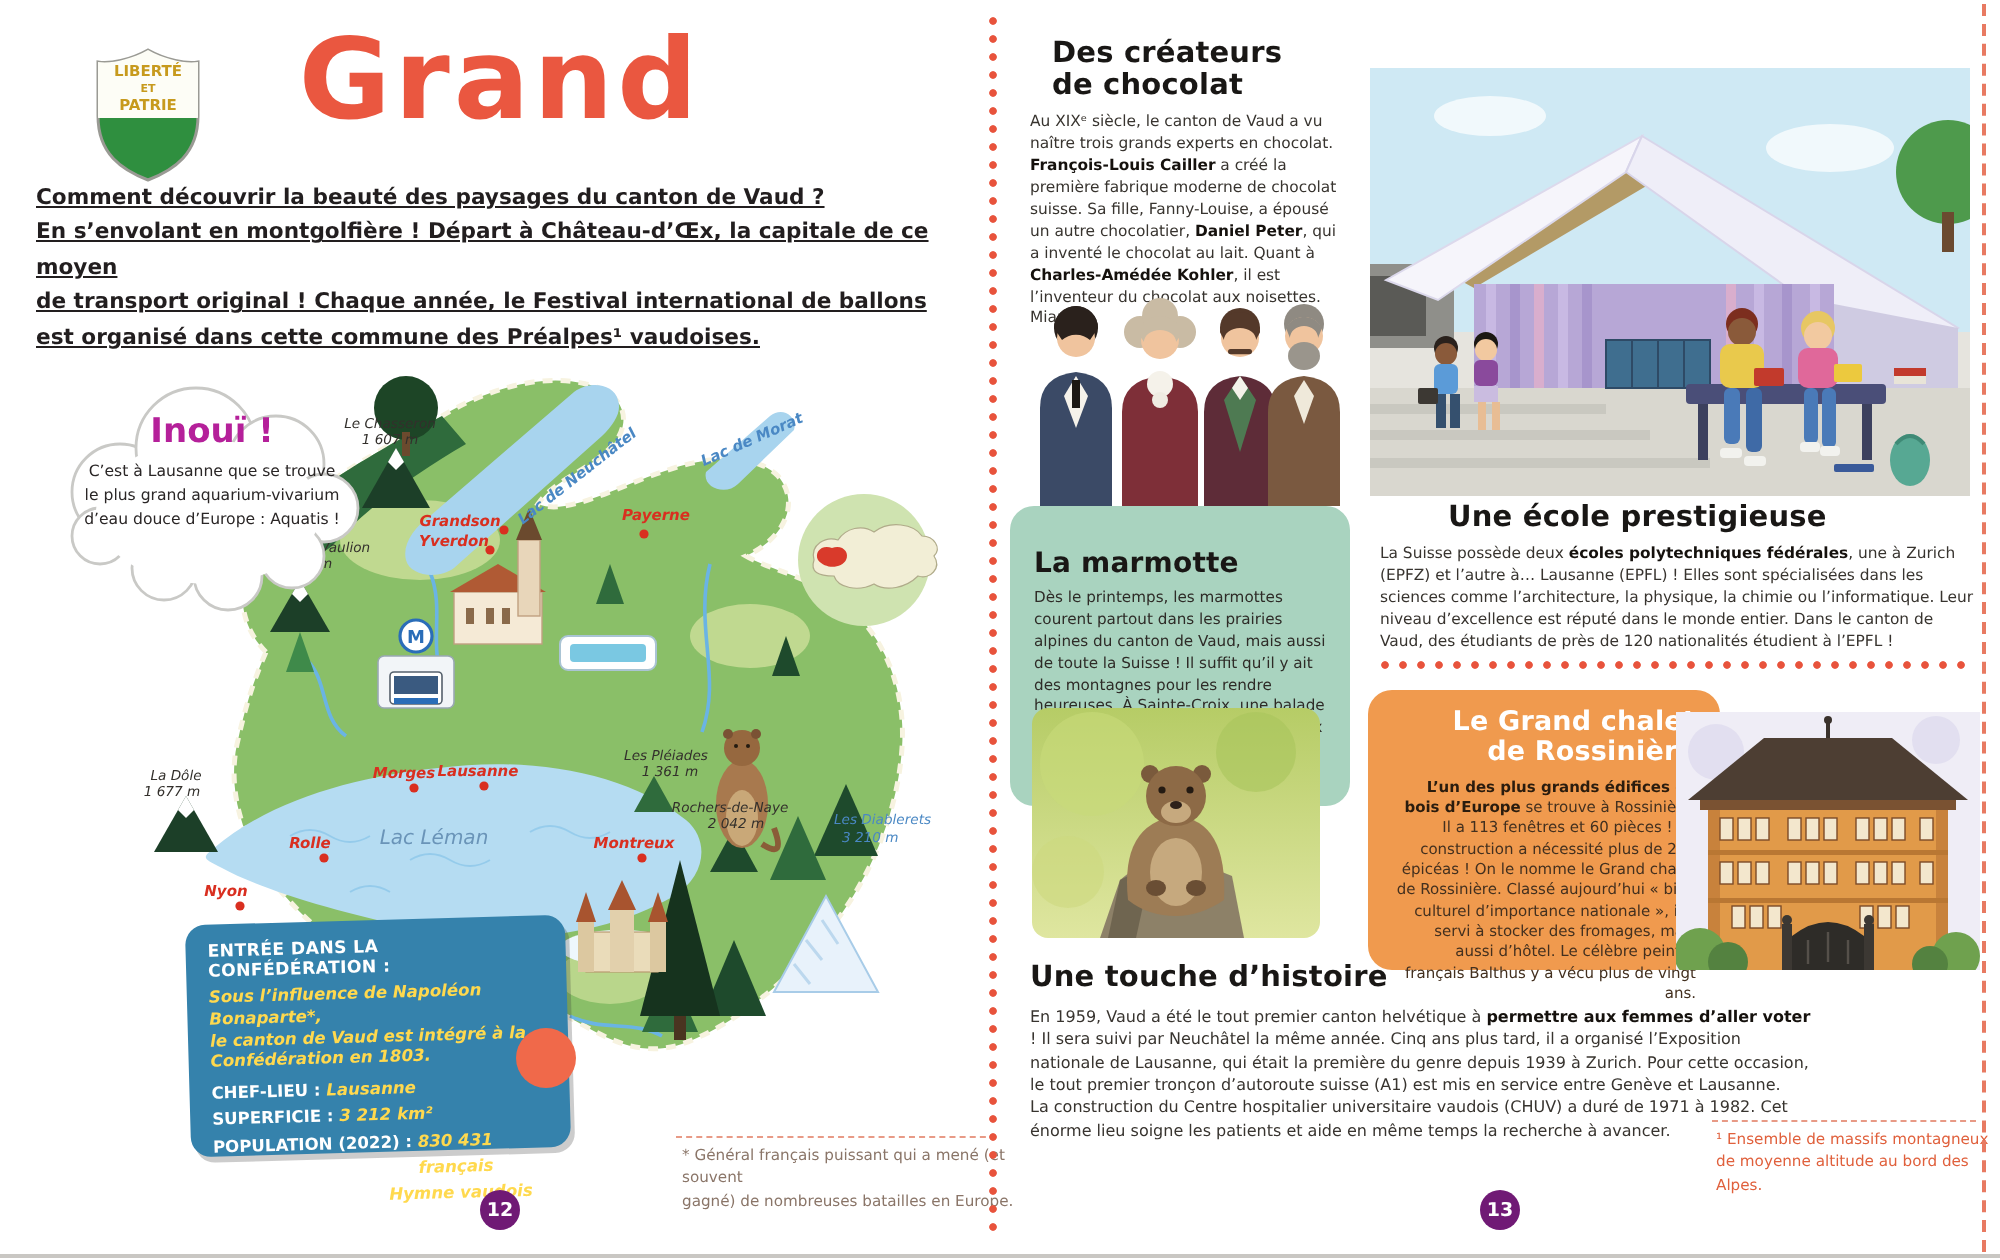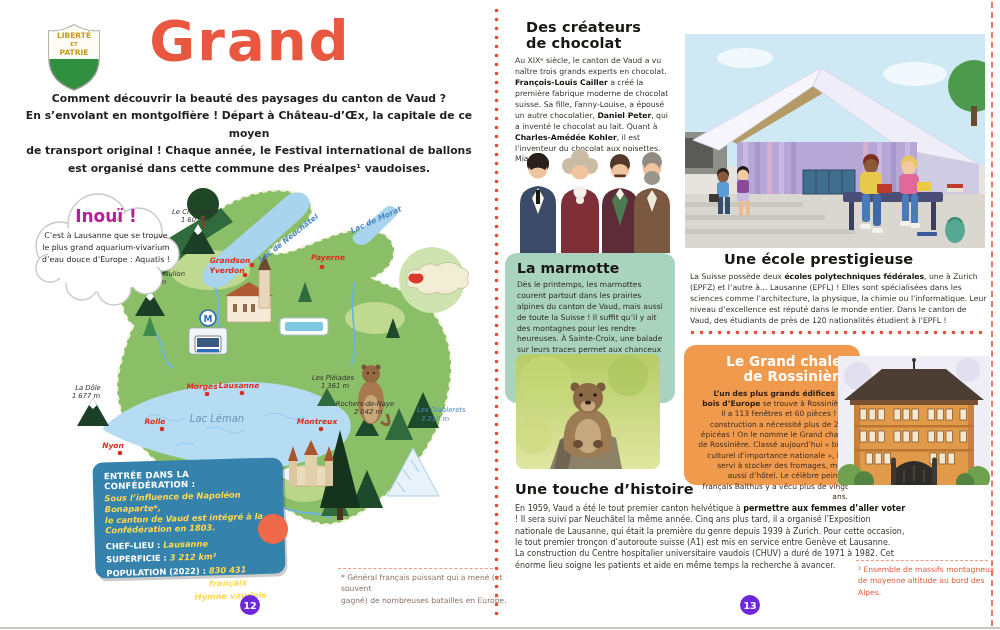--- a/index.html
+++ b/index.html
@@ -2,40 +2,40 @@
 <html><head>
 <meta charset="utf-8">
 <style>
   html,body{margin:0;padding:0;background:#fff;}
   .spread{position:relative;width:1000px;height:630px;background:#ffffff;overflow:hidden;
           font-family:"DejaVu Sans","Liberation Sans",sans-serif;}
   .abs{position:absolute;}
   
   .title{left:118px;top:8px;width:264px;text-align:center;font-size:56px;font-weight:bold;
          color:#ea5740;letter-spacing:2px;}
-  .intro{left:18px;top:90px;width:462px;text-align:center;font-weight:bold;font-size:10.8px;
-         line-height:1.62;color:#221e1f;white-space:pre-line;}
+  .intro{left:18px;top:90px;width:462px;font-weight:bold;font-size:10.8px;
+         line-height:1.62;color:#221e1f;white-space:pre-line;text-decoration:underline;}
   .bubble{left:26px;top:184px;width:160px;height:132px;z-index:5;}
   .bubble-title{left:26px;top:206px;width:160px;text-align:center;font-size:17px;font-weight:bold;
                 color:#b5209a;z-index:6;}
   .bubble-text{left:32px;top:230px;width:148px;text-align:center;font-size:7.8px;line-height:1.55;
                color:#2a2626;white-space:pre-line;z-index:6;}
   .map-art{left:55px;top:178px;z-index:1;}
   .factbox{left:94px;top:460px;width:190px;height:116px;background:#3582ac;border-radius:10px;
            padding:9px 11px;box-sizing:border-box;transform:rotate(-1.6deg);color:#fff;z-index:6;
            box-shadow:2px 3px 0 rgba(50,50,50,.25);}
   .fb-h{font-size:8.6px;font-weight:bold;letter-spacing:.2px;}
   .fb-note{font-size:8.3px;font-weight:bold;font-style:italic;color:#ffd94e;white-space:pre-line;
            line-height:1.3;margin:2px 0 5px 0;}
   .fb-row{font-size:8.3px;margin-top:3.2px;font-weight:bold;}
   .fb-row .val{color:#ffd94e;font-style:italic;}
   .orange-dot{left:258px;top:514px;width:30px;height:30px;border-radius:50%;background:#f0694a;z-index:7;}
   .fnote-line-l{left:338px;top:568px;width:160px;border-top:1.5px dashed #e89a86;}
   .fnote-l{left:341px;top:572px;width:170px;font-size:7.6px;line-height:1.5;color:#8a7568;white-space:pre-line;}
-  .pagenum{width:20px;height:20px;border-radius:50%;background:#6d28d9;color:#fff;font-size:9.5px;
+  .pagenum{width:20px;height:20px;border-radius:50%;background:#701a75;color:#fff;font-size:9.5px;
            font-weight:bold;display:flex;align-items:center;justify-content:center;z-index:8;}
   .pg12{left:240px;top:595px;}
   .pg13{left:740px;top:595px;text-align:center;}
   
   .vdots{left:494px;top:8px;width:5px;height:612px;
          background-image:radial-gradient(circle at 2.5px 2.5px,#e8533c 1.7px,rgba(0,0,0,0) 2.1px);
          background-size:5px 9px;background-repeat:repeat-y;z-index:9;}
   .hdots{left:690px;top:330px;width:296px;height:5px;
          background-image:radial-gradient(circle at 2.5px 2.5px,#e8533c 1.7px,rgba(0,0,0,0) 2.1px);
          background-size:9px 5px;background-repeat:repeat-x;z-index:4;}
@@ -43,21 +43,21 @@
   .bottom-edge{left:0;bottom:1px;width:1000px;height:2px;background:#c9c7c3;}
   
   .h2{font-weight:bold;color:#191715;font-size:14.5px;line-height:1.1;letter-spacing:.1px;
       white-space:pre-line;}
   .bodytext{font-size:7.7px;line-height:1.42;color:#38342f;}
   .bodytext .bd{font-weight:bold;color:#15110d;}
   .choco-h{left:526px;top:20px;width:170px;}
   .choco-p{left:515px;top:56px;width:158px;}
   .choco-art{left:512px;top:140px;z-index:1;}
   .green-card{left:505px;top:253px;width:170px;height:150px;background:#a9d3bf;border-radius:12px;
-              padding:8px 12px;box-sizing:border-box;z-index:1;}
+              padding:22px 12px;box-sizing:border-box;z-index:1;}
   .green-card .h2{font-size:14px;}
   .green-card .bodytext{margin-top:4px;font-size:7.6px;color:#2e2b27;}
   .marmot-photo{left:516px;top:354px;width:144px;height:115px;border-radius:8px;overflow:hidden;z-index:2;}
   .epfl-art{left:685px;top:34px;z-index:1;}
   .school-h{left:724px;top:252px;width:300px;}
   .school-p{left:690px;top:272px;width:298px;}
   .chalet-box{left:684px;top:345px;width:176px;height:140px;background:#f09a4e;border-radius:12px;
               padding:9px 12px;box-sizing:border-box;text-align:right;z-index:1;}
   .chalet-box .h2{color:#ffffff;font-size:13.5px;}
   .chalet-box .bodytext{margin-top:5px;font-size:7.5px;color:#43301f;line-height:1.38;}

